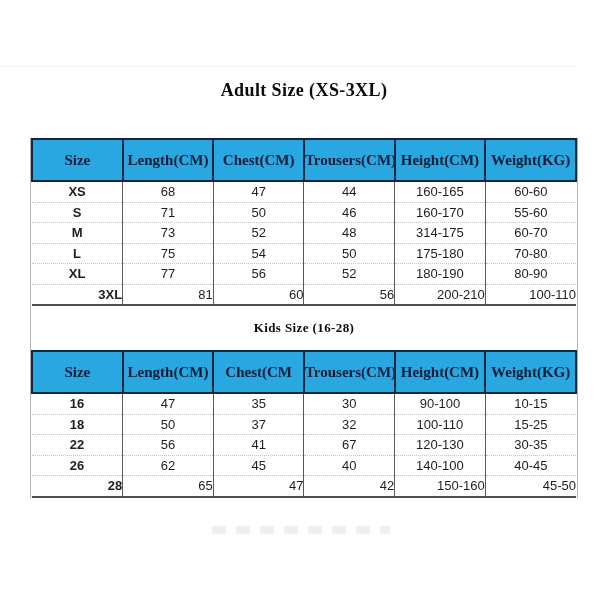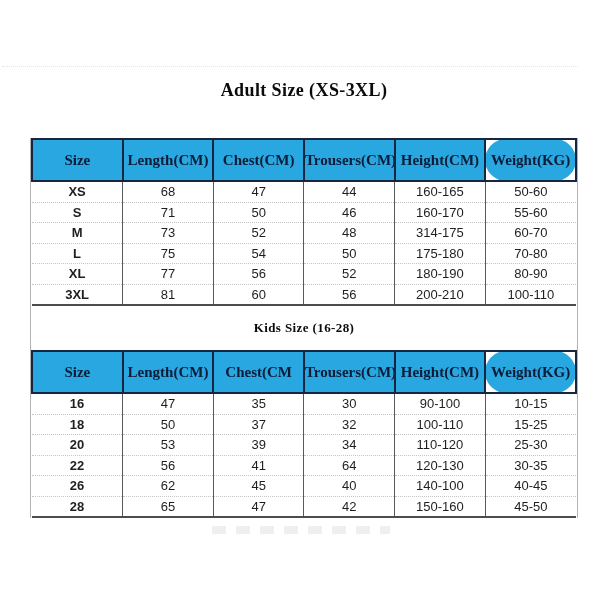--- a/index.html
+++ b/index.html
@@ -60,33 +60,33 @@
     text-align: center;
     vertical-align: middle;
     border-top: 2px solid #17263f;
     border-bottom: 2px solid #17263f;
     padding: 0;
     overflow: hidden;
     white-space: nowrap;
   }
   .size-table th + th { border-left: 2px solid #17263f; }
   .size-table th:first-child { border-left: 2px solid #17263f; }
-  .size-table th:last-child { border-right: 2px solid #17263f; border-radius: 21px; }
+  .size-table th:last-child { border-right: 2px solid #17263f; }
   .size-table td {
     height: 19.5px;
     text-align: center;
     vertical-align: middle;
     font-size: 13px;
     color: #1e1e1e;
     padding: 0;
     white-space: nowrap;
   }
   .size-table td + td { border-left: 1px solid #595959; }
   .size-table tbody tr + tr td { border-top: 1px dotted #c6c6c6; }
-  .size-table tbody tr:last-child td { border-bottom: 2px solid #4d4d4d; }
+  .size-table tbody tr:last-child td { border-bottom: 2px solid #4d4d4d; text-align: right; }
   .size-table td:first-child { font-weight: bold; }
   .scan-artifact {
     position: absolute;
     left: 212px;
     top: 526px;
     width: 178px;
     height: 8px;
     opacity: 0.16;
     background: repeating-linear-gradient(
       90deg,
@@ -113,21 +113,21 @@
             <th>Weight(KG)</th>
           </tr>
         </thead>
         <tbody>
           <tr>
             <td>XS</td>
             <td>68</td>
             <td>47</td>
             <td>44</td>
             <td>160-165</td>
-            <td>50-60</td>
+            <td>60-60</td>
           </tr>
           <tr>
             <td>S</td>
             <td>71</td>
             <td>50</td>
             <td>46</td>
             <td>160-170</td>
             <td>55-60</td>
           </tr>
           <tr>
@@ -189,32 +189,24 @@
           </tr>
           <tr>
             <td>18</td>
             <td>50</td>
             <td>37</td>
             <td>32</td>
             <td>100-110</td>
             <td>15-25</td>
           </tr>
           <tr>
-            <td>20</td>
-            <td>53</td>
-            <td>39</td>
-            <td>34</td>
-            <td>110-120</td>
-            <td>25-30</td>
-          </tr>
-          <tr>
             <td>22</td>
             <td>56</td>
             <td>41</td>
-            <td>64</td>
+            <td>67</td>
             <td>120-130</td>
             <td>30-35</td>
           </tr>
           <tr>
             <td>26</td>
             <td>62</td>
             <td>45</td>
             <td>40</td>
             <td>140-100</td>
             <td>40-45</td>

